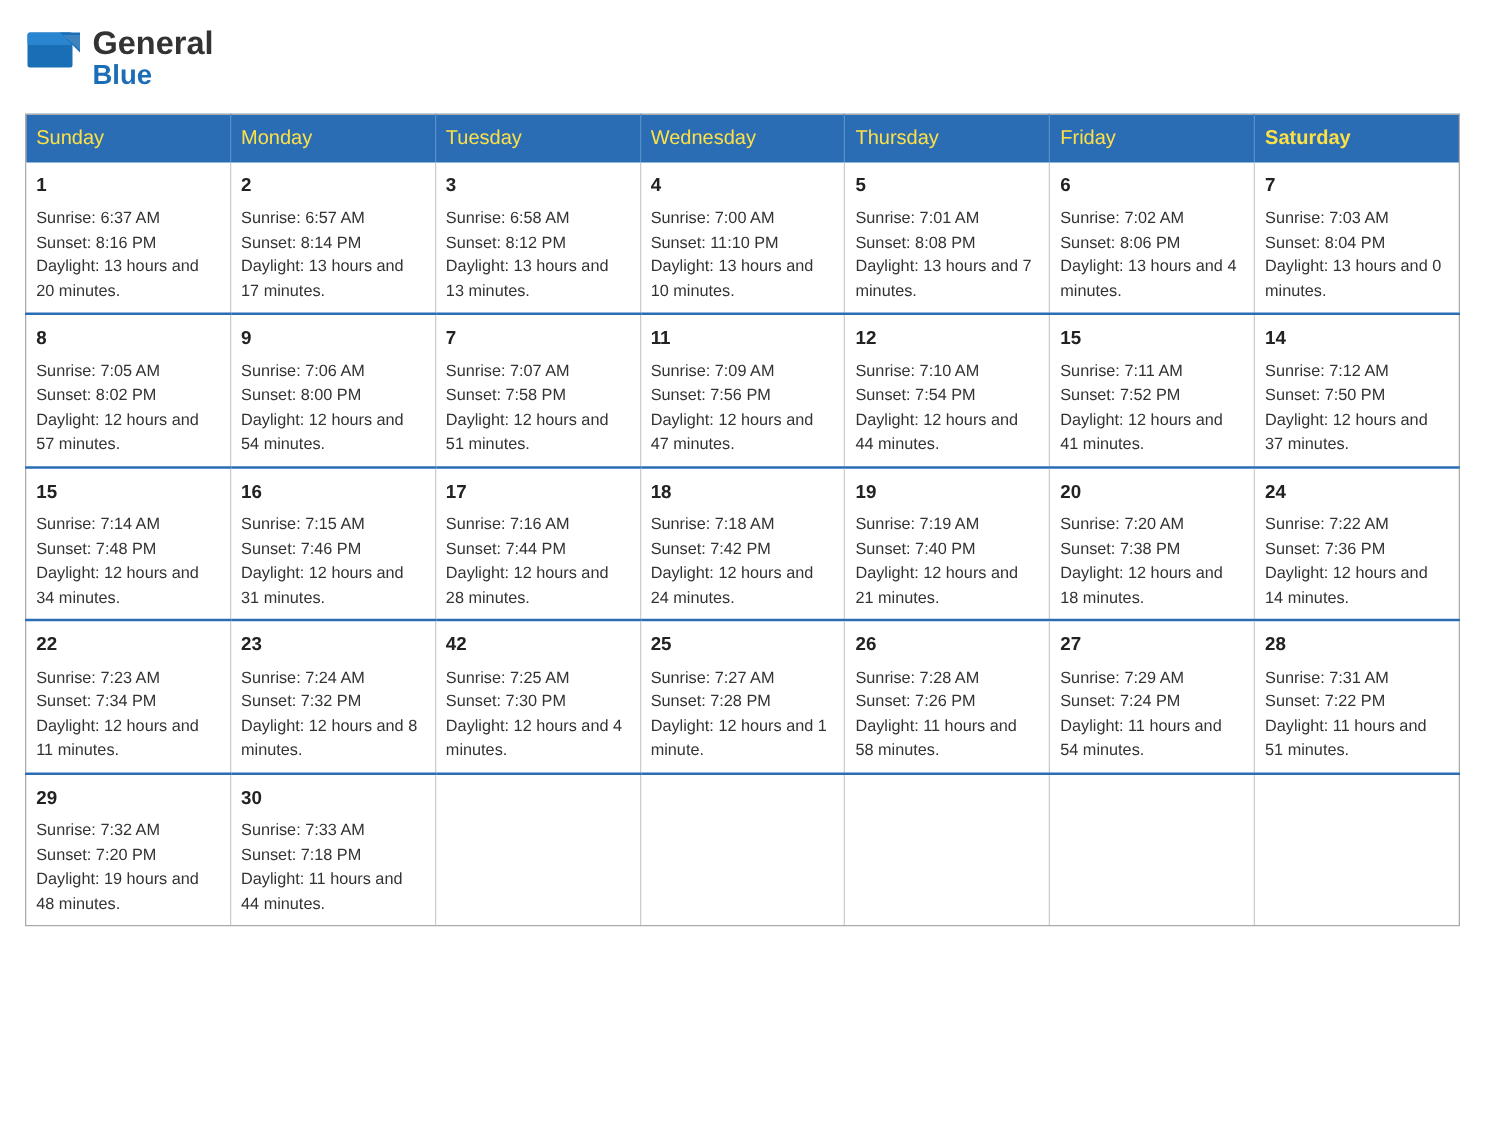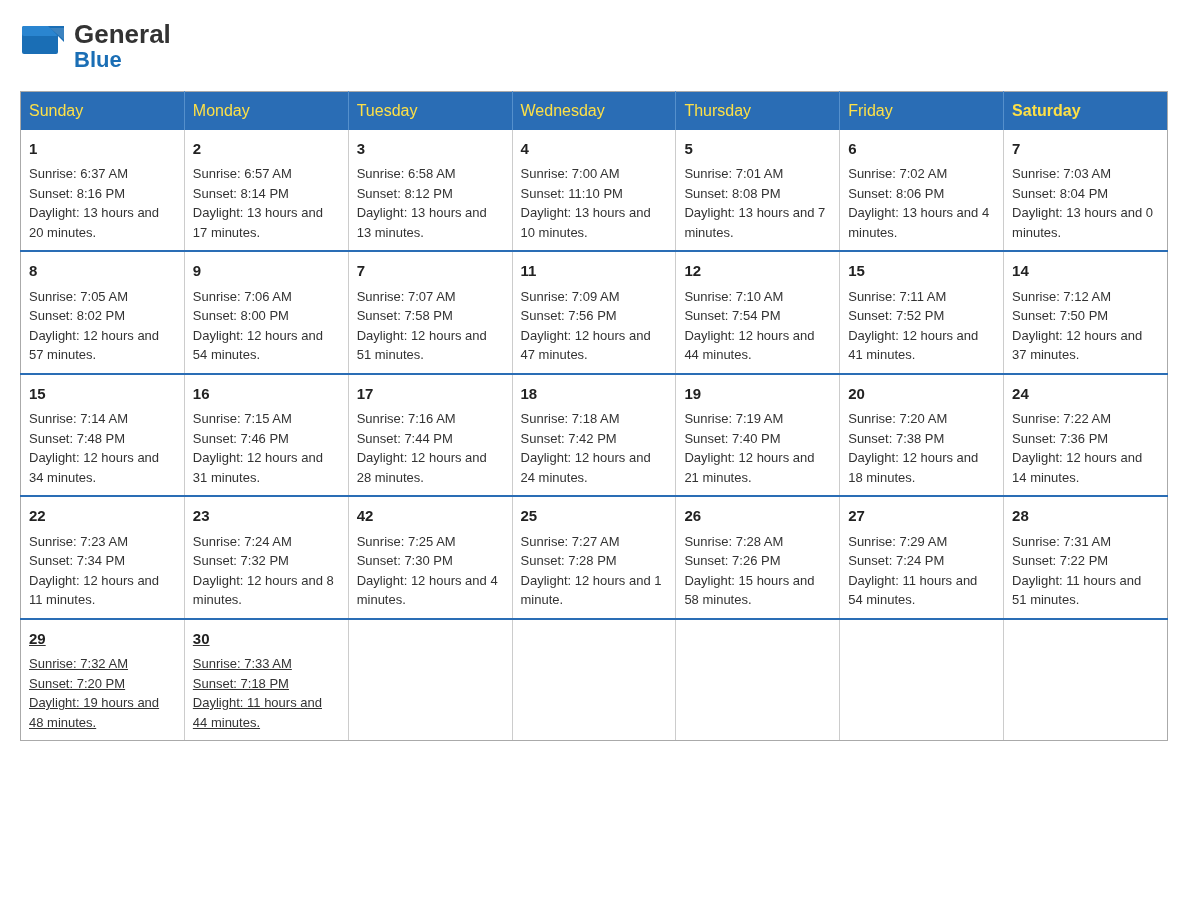--- a/index.html
+++ b/index.html
@@ -60,21 +60,20 @@
       width: 14.28%;
       font-size: 13px;
       color: #333;
       line-height: 1.5;
     }
     .calendar-table td:last-child {
       border-right: none;
     }
     .calendar-table tr:last-child td {
       border-bottom: 1px solid #aaa;
-      text-decoration: underline;
     }
     .day-number {
       font-size: 15px;
       font-weight: bold;
       display: block;
       margin-bottom: 4px;
       color: #222;
     }
     .empty-cell {
       background: #fff;
@@ -271,21 +270,21 @@
         <td>
           <span class="day-number">25</span>
           <div>Sunrise: 7:27 AM</div>
           <div>Sunset: 7:28 PM</div>
           <div>Daylight: 12 hours and 1 minute.</div>
         </td>
         <td>
           <span class="day-number">26</span>
           <div>Sunrise: 7:28 AM</div>
           <div>Sunset: 7:26 PM</div>
-          <div>Daylight: 15 hours and 58 minutes.</div>
+          <div>Daylight: 11 hours and 58 minutes.</div>
         </td>
         <td>
           <span class="day-number">27</span>
           <div>Sunrise: 7:29 AM</div>
           <div>Sunset: 7:24 PM</div>
           <div>Daylight: 11 hours and 54 minutes.</div>
         </td>
         <td>
           <span class="day-number">28</span>
           <div>Sunrise: 7:31 AM</div>

